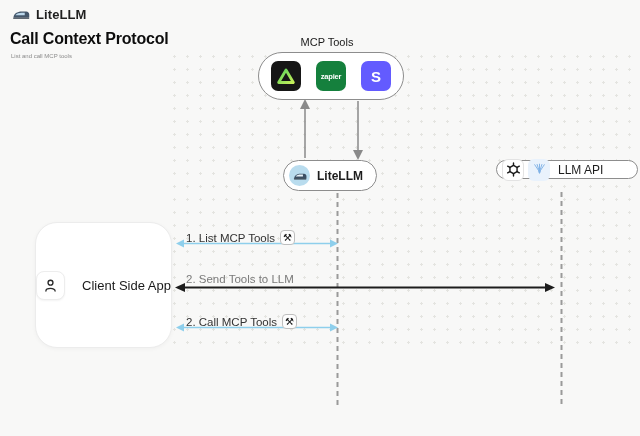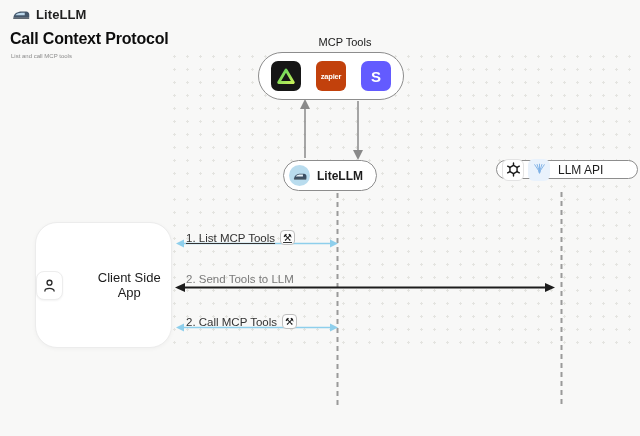--- a/index.html
+++ b/index.html
@@ -18,42 +18,42 @@
   
   .brand { left:12px; top:7px; display:flex; align-items:center; gap:6px; }
   .brand-label { font-size:13px; font-weight:700; color:#1f1f1f; letter-spacing:.1px; }
   .page-title { left:10px; top:30px; font-size:16px; font-weight:700; color:#0d0d0d; letter-spacing:-0.2px; }
   .page-subtitle { left:11px; top:53px; font-size:6px; color:#8a8a8a; }
   
   .pill {
     background:#fff; border:1px solid #8d8d8d; border-radius:999px;
     display:flex; align-items:center; box-sizing:border-box;
   }
-  .mcp-label { left:272px; top:36px; width:146px; text-align:center; font-size:11px; font-weight:500; color:#1a1a1a; }
+  .mcp-label { left:254px; top:36px; width:146px; text-align:center; font-size:11px; font-weight:500; color:#1a1a1a; }
   .mcp-pill { left:258px; top:52px; width:146px; height:48px; justify-content:center; gap:15px; }
   .tool-sq { width:30px; height:30px; border-radius:7px; display:flex; align-items:center; justify-content:center; box-sizing:border-box; }
   .tool-sq.black { background:#161616; }
-  .tool-sq.orange { background:#c2410c;border-radius:6px; }
+  .tool-sq.orange { background:#15803d; }
   .tool-sq.purple { background:#635bff; }
   .zapier-txt { color:#fff; font-size:7.5px; font-weight:700; letter-spacing:-0.2px; }
   .stripe-txt { color:#fff; font-size:15px; font-weight:700; }
   .litellm-pill { left:283px; top:160px; width:94px; height:31px; padding-left:5px; gap:7px; }
   .litellm-circle { width:21px; height:21px; border-radius:50%; background:#b9dcee; display:flex; align-items:center; justify-content:center; }
   .node-label { font-size:12px; font-weight:600; color:#1d1d1d; }
   .llm-pill { left:496px; top:160px; width:142px; height:19px; padding-left:5px; gap:4px; }
   .mini-sq { width:22px; height:22px; border-radius:6px; display:flex; align-items:center; justify-content:center; box-sizing:border-box; }
   .mini-sq.white { background:#fff; border:1px solid #e3e3e3; }
   .mini-sq.blue { background:#e9f2fc; }
   .llm-label { font-size:12px; font-weight:500; color:#1d1d1d; margin-left:4px; }
   
   .client-box {
     left:35px; top:222px; width:137px; height:126px;
     background:#fff; border:1px solid #ececec; border-radius:22px;
     box-shadow:0 1px 4px rgba(0,0,0,0.04);
-    display:flex; align-items:center; justify-content:center; gap:24px; box-sizing:border-box;
+    display:flex; align-items:center; justify-content:center; gap:17px; box-sizing:border-box;
   }
   .person-sq {
     width:27px; height:27px; border-radius:8px; background:#fff; border:1px solid #ededed;
     box-shadow:0 1px 2px rgba(0,0,0,0.05);
     display:flex; align-items:center; justify-content:center;
   }
   .client-label { font-size:13px; font-weight:500; color:#1a1a1a; }
   
   .msg-label { display:flex; align-items:center; gap:5px; font-size:11.5px; color:#333; font-weight:500; }
   .msg-label.gray { color:#7b7b7b; font-weight:400; }
@@ -181,21 +181,21 @@
       <svg width="19" height="19" viewBox="0 0 24 24">
         <g stroke="#2a2a2a" stroke-width="1.7" fill="none" stroke-linecap="round">
           <circle cx="12" cy="8.5" r="3.1"></circle>
           <path d="M6.2 19 C6.2 14.6 17.8 14.6 17.8 19"></path>
         </g>
       </svg>
     </span>
     <span class="client-label">Client Side App</span>
   </div>
 
-  <div class="abs msg-label" style="left:186px; top:230px;text-decoration:underline;">
+  <div class="abs msg-label" style="left:186px; top:230px;">
     <span>1. List MCP Tools</span>
     <span class="tool-badge">⚒</span>
   </div>
   <div class="abs msg-label gray" style="left:186px; top:273px;">
     <span>2. Send Tools to LLM</span>
   </div>
   <div class="abs msg-label" style="left:186px; top:314px;">
     <span>2. Call MCP Tools</span>
     <span class="tool-badge">⚒</span>
   </div>

